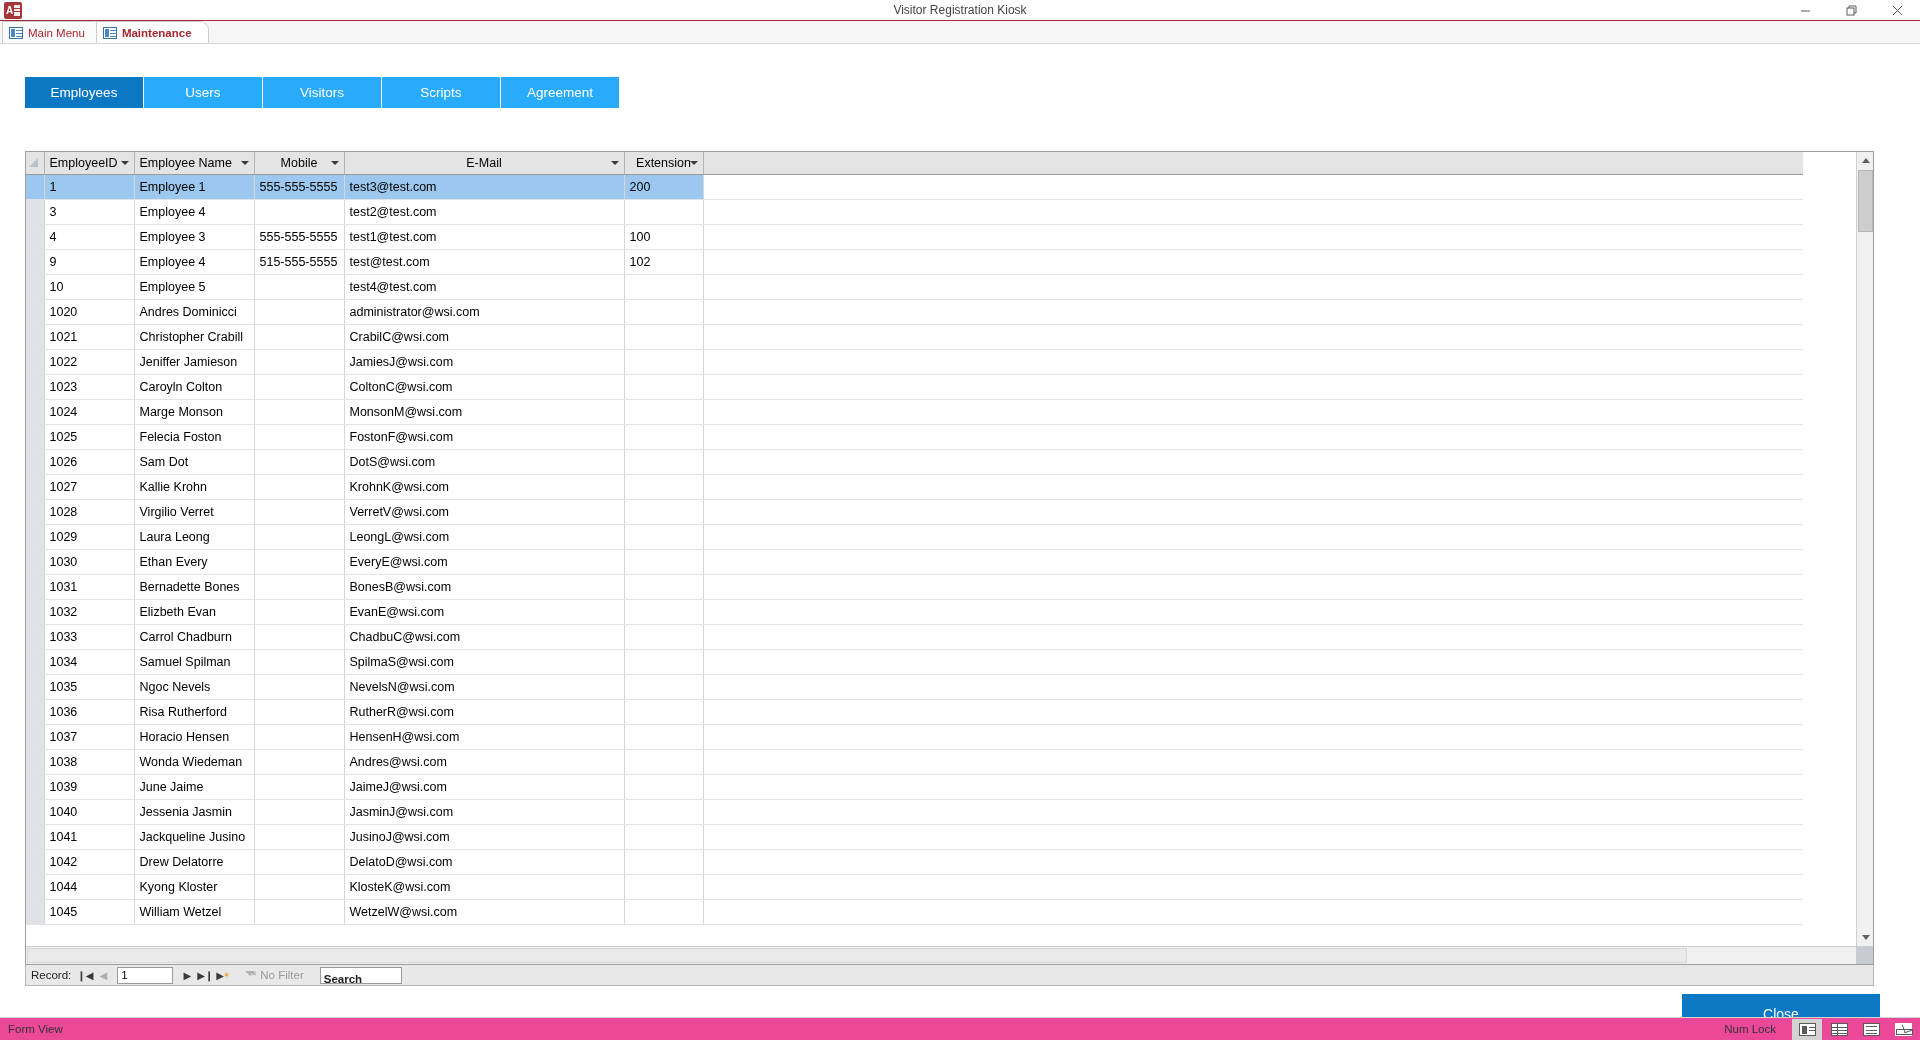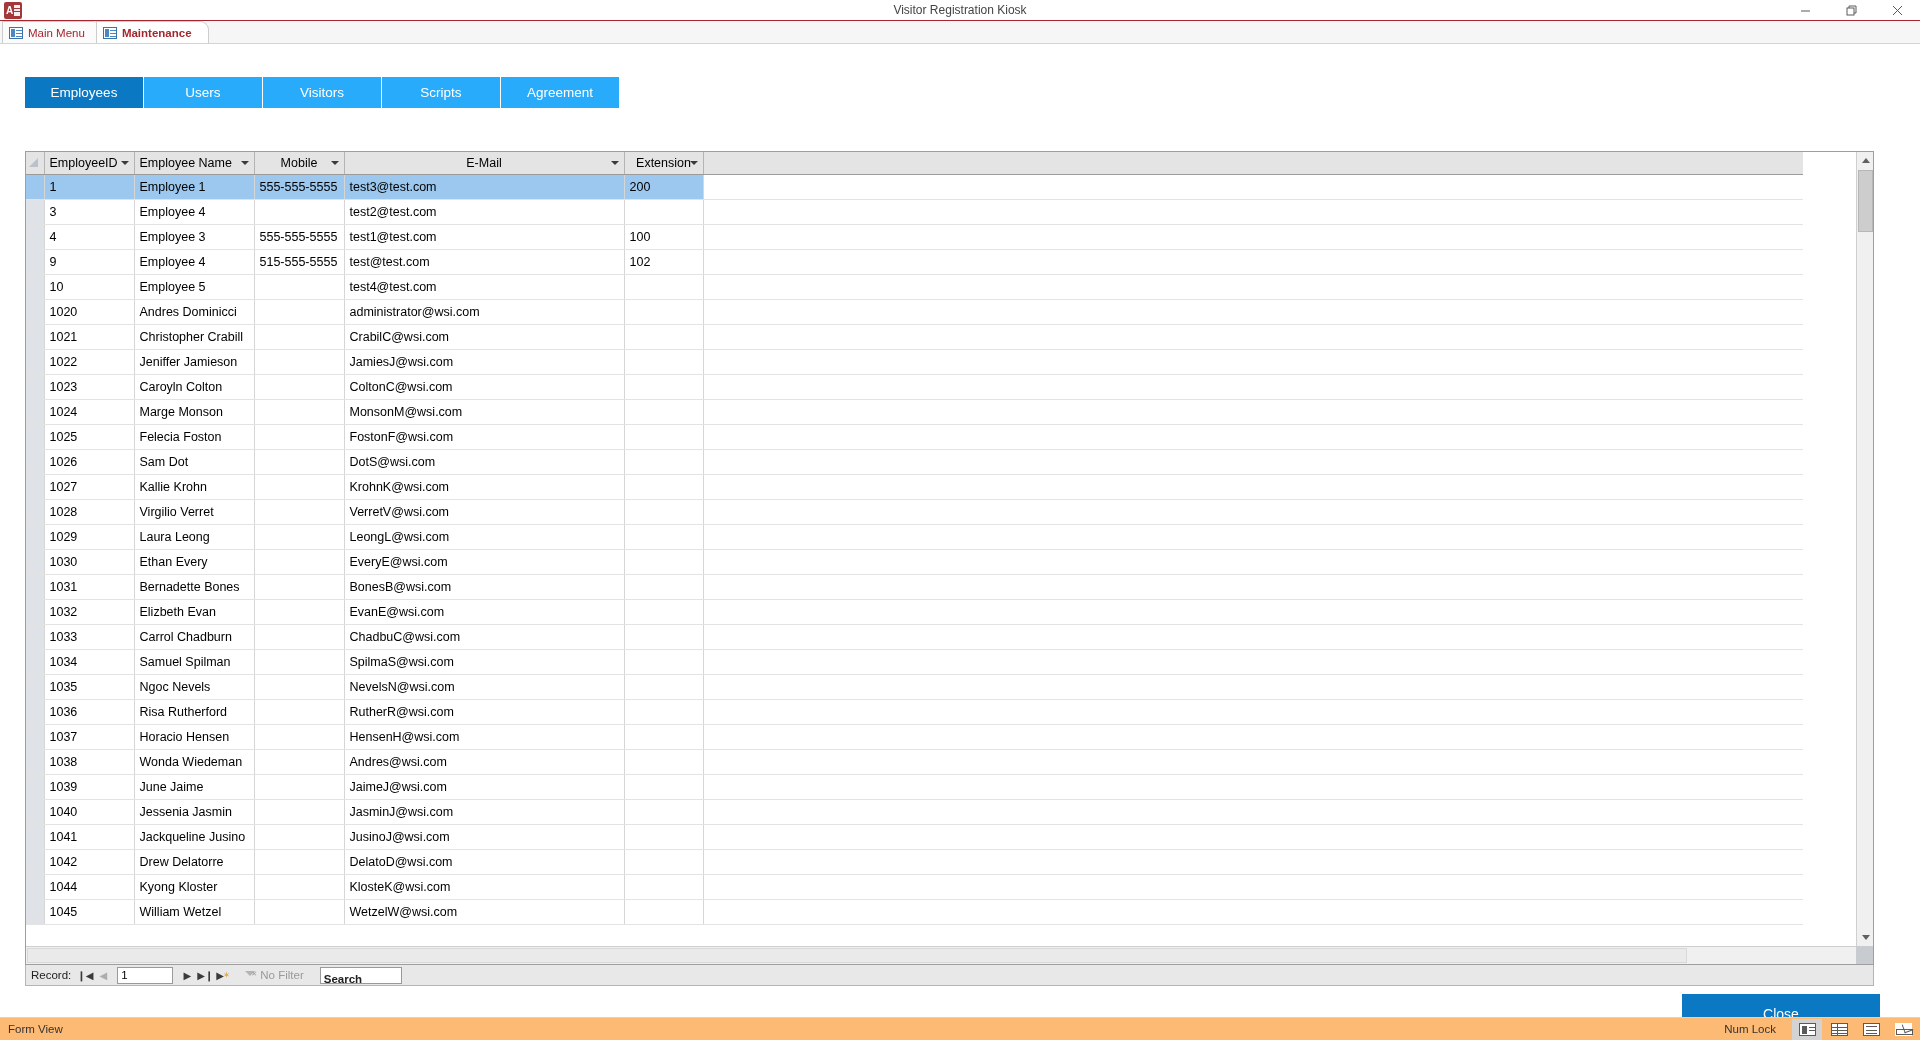--- a/index.html
+++ b/index.html
@@ -289,21 +289,21 @@
     border: none;
     font-size: 14px;
     font-family: "Liberation Sans", sans-serif;
     display: flex; align-items: center; justify-content: center;
   }
 
   
   .statusbar {
     position: absolute; left: 0; bottom: 0;
     width: 1920px; height: 23px;
-    background: #fdba74;
+    background: #ec4899;
     border-top: 1px solid #d4d4d4;
     display: flex; align-items: center;
     font-size: 11.5px; color: #333;
   }
   .status-left { margin-left: 8px; }
   .status-right { margin-left: auto; display: flex; align-items: center; }
   .numlock { margin-right: 16px; color: #333; }
   .viewbtn {
     width: 30px; height: 21px;
     display: flex; align-items: center; justify-content: center;

